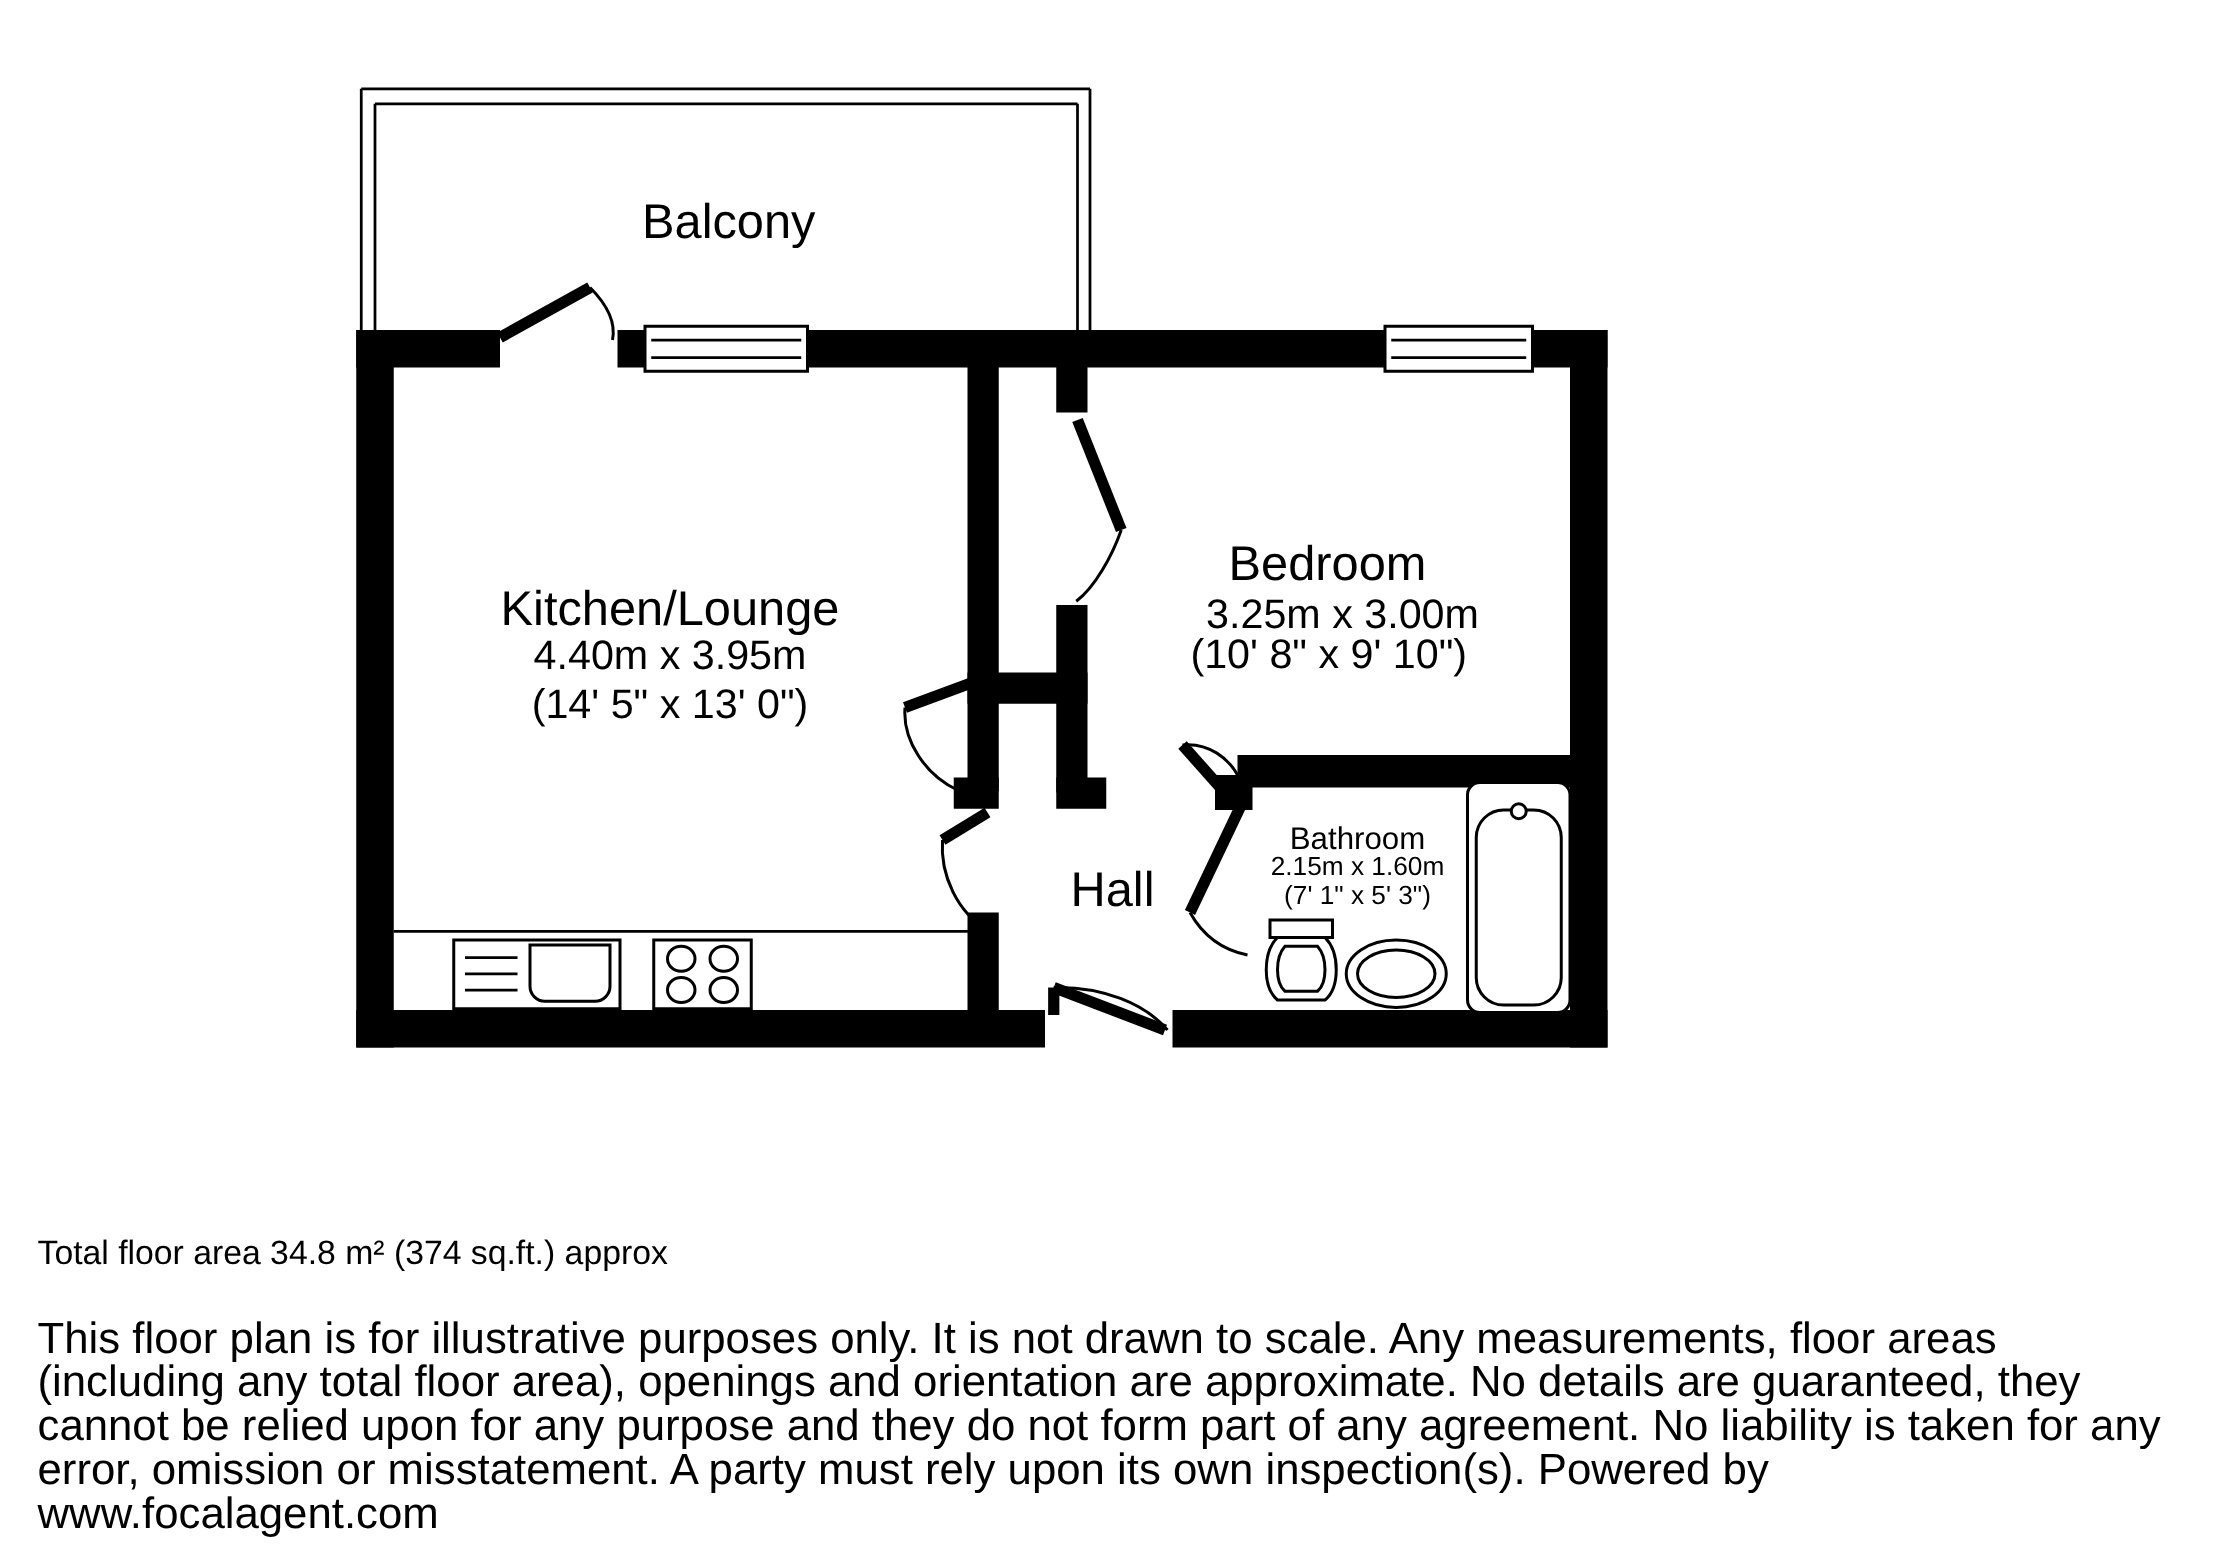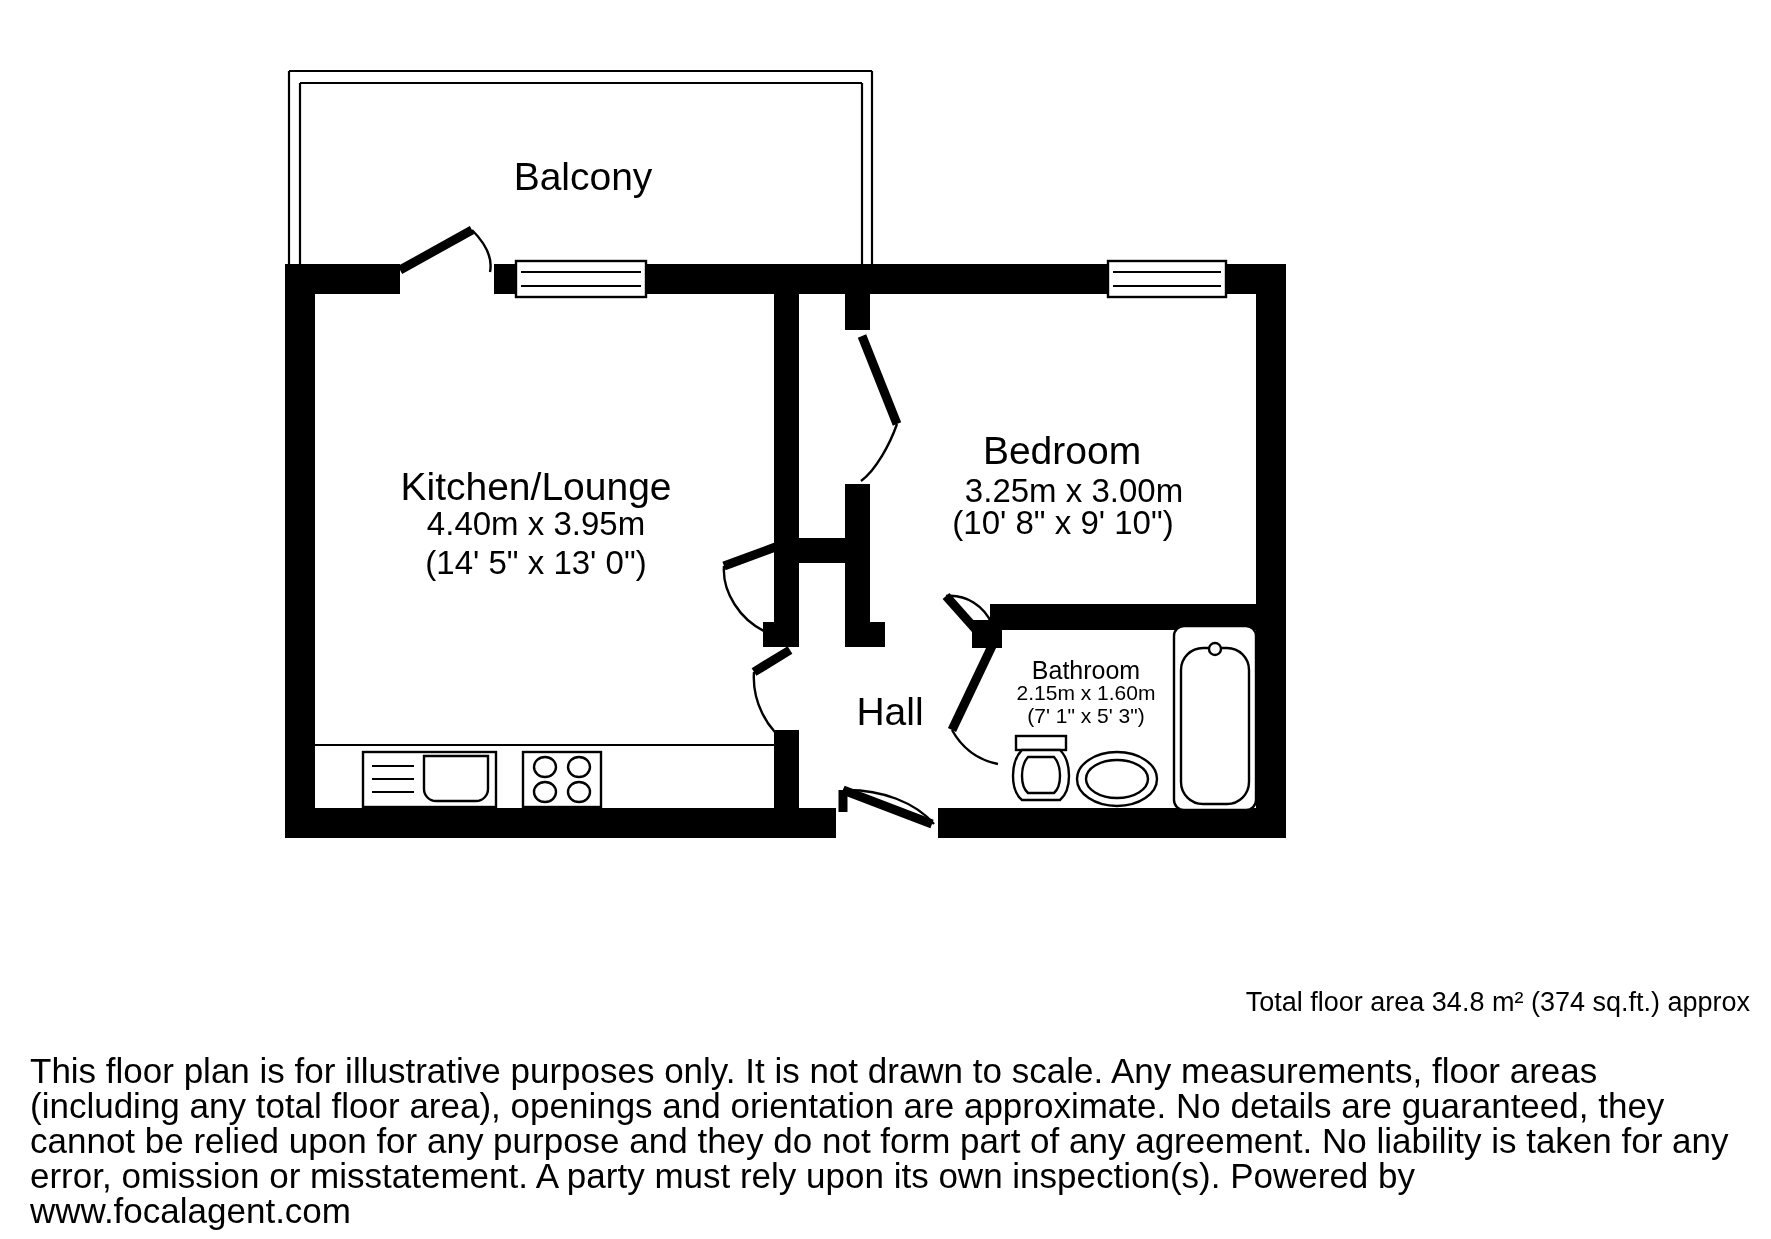--- a/index.html
+++ b/index.html
@@ -58,21 +58,20 @@
   #footer {
     position: absolute;
     left: 30px;
     top: 985px;
     width: 1720px;
   }
   .total-area {
     font-size: 27px;
     line-height: 34px;
     margin: 0 0 34px 0;
-    text-align: right;
   }
   .disclaimer {
     font-size: 35px;
     line-height: 35px;
     margin: 0;
     max-width: 1710px;
   }
 </style>
 </head>
 <body>

